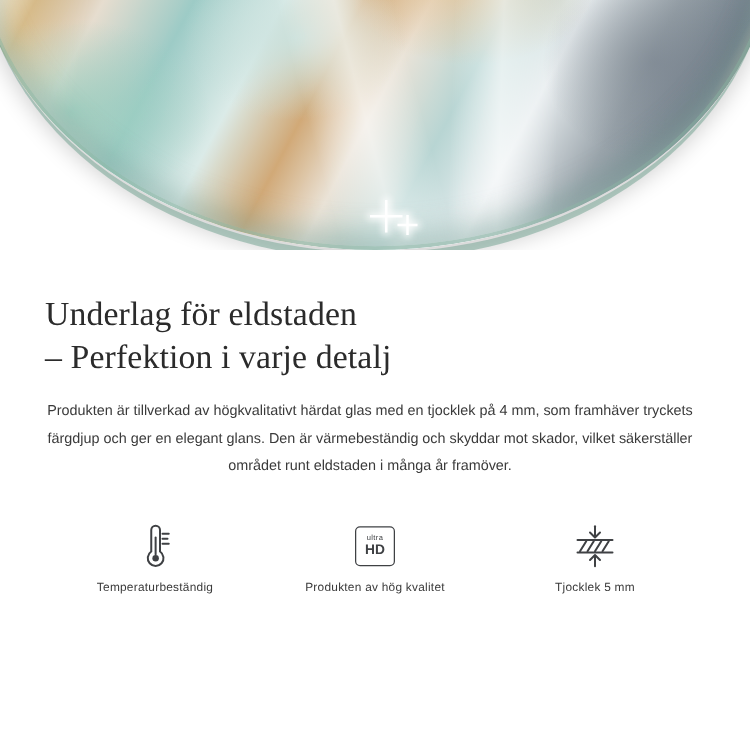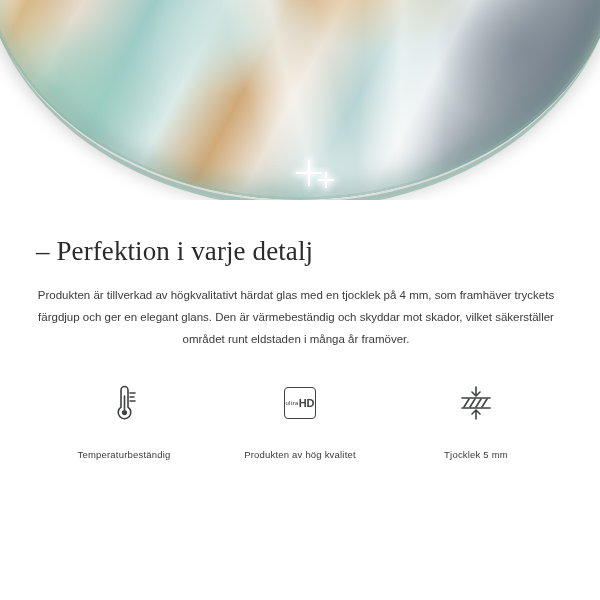--- a/index.html
+++ b/index.html
@@ -162,32 +162,33 @@
   }
   .feature-icon {
     width: 46px;
     height: 46px;
     display: flex;
     align-items: center;
     justify-content: center;
     color: #3f4144;
   }
   .feature-label {
-    margin-top: 23px;
+    margin-top: 5px;
     font-size: 9.5px;
     color: #3a3a3a;
     text-align: center;
     letter-spacing: 0.2px;
   }
   .ultrahd {
     width: 30px;
     height: 30px;
     border: 1.6px solid #3f4144;
     border-radius: 4px;
     display: flex;
+    flex-direction: column;
     align-items: center;
     justify-content: center;
     line-height: 1;
   }
   .ultrahd .u1 {
     font-size: 6px;
     letter-spacing: 0.3px;
     color: #3f4144;
   }
   .ultrahd .u2 {
@@ -205,20 +206,21 @@
   <div class="hero">
     <div class="hero-disc"></div>
     <div class="hero-edge"></div>
     <div class="sparkle s1"></div>
     <div class="sparkle s2"></div>
   </div>
 
   <div class="content">
 
     <h1 class="headline">
+      <span class="line">Underlag för eldstaden</span>
       <span class="line">– Perfektion i varje detalj</span>
     </h1>
 
     <p class="body-copy">Produkten är tillverkad av högkvalitativt härdat glas med en tjocklek på 4 mm, som framhäver tryckets färgdjup och ger en elegant glans. Den är värmebeständig och skyddar mot skador, vilket säkerställer området runt eldstaden i många år framöver.</p>
 
     <div class="features">
 
       <div class="feature">
         <div class="feature-icon">
           <svg width="34" height="38" viewBox="0 0 34 38" fill="none" stroke="#3f4144" stroke-width="1.6" stroke-linecap="round">

